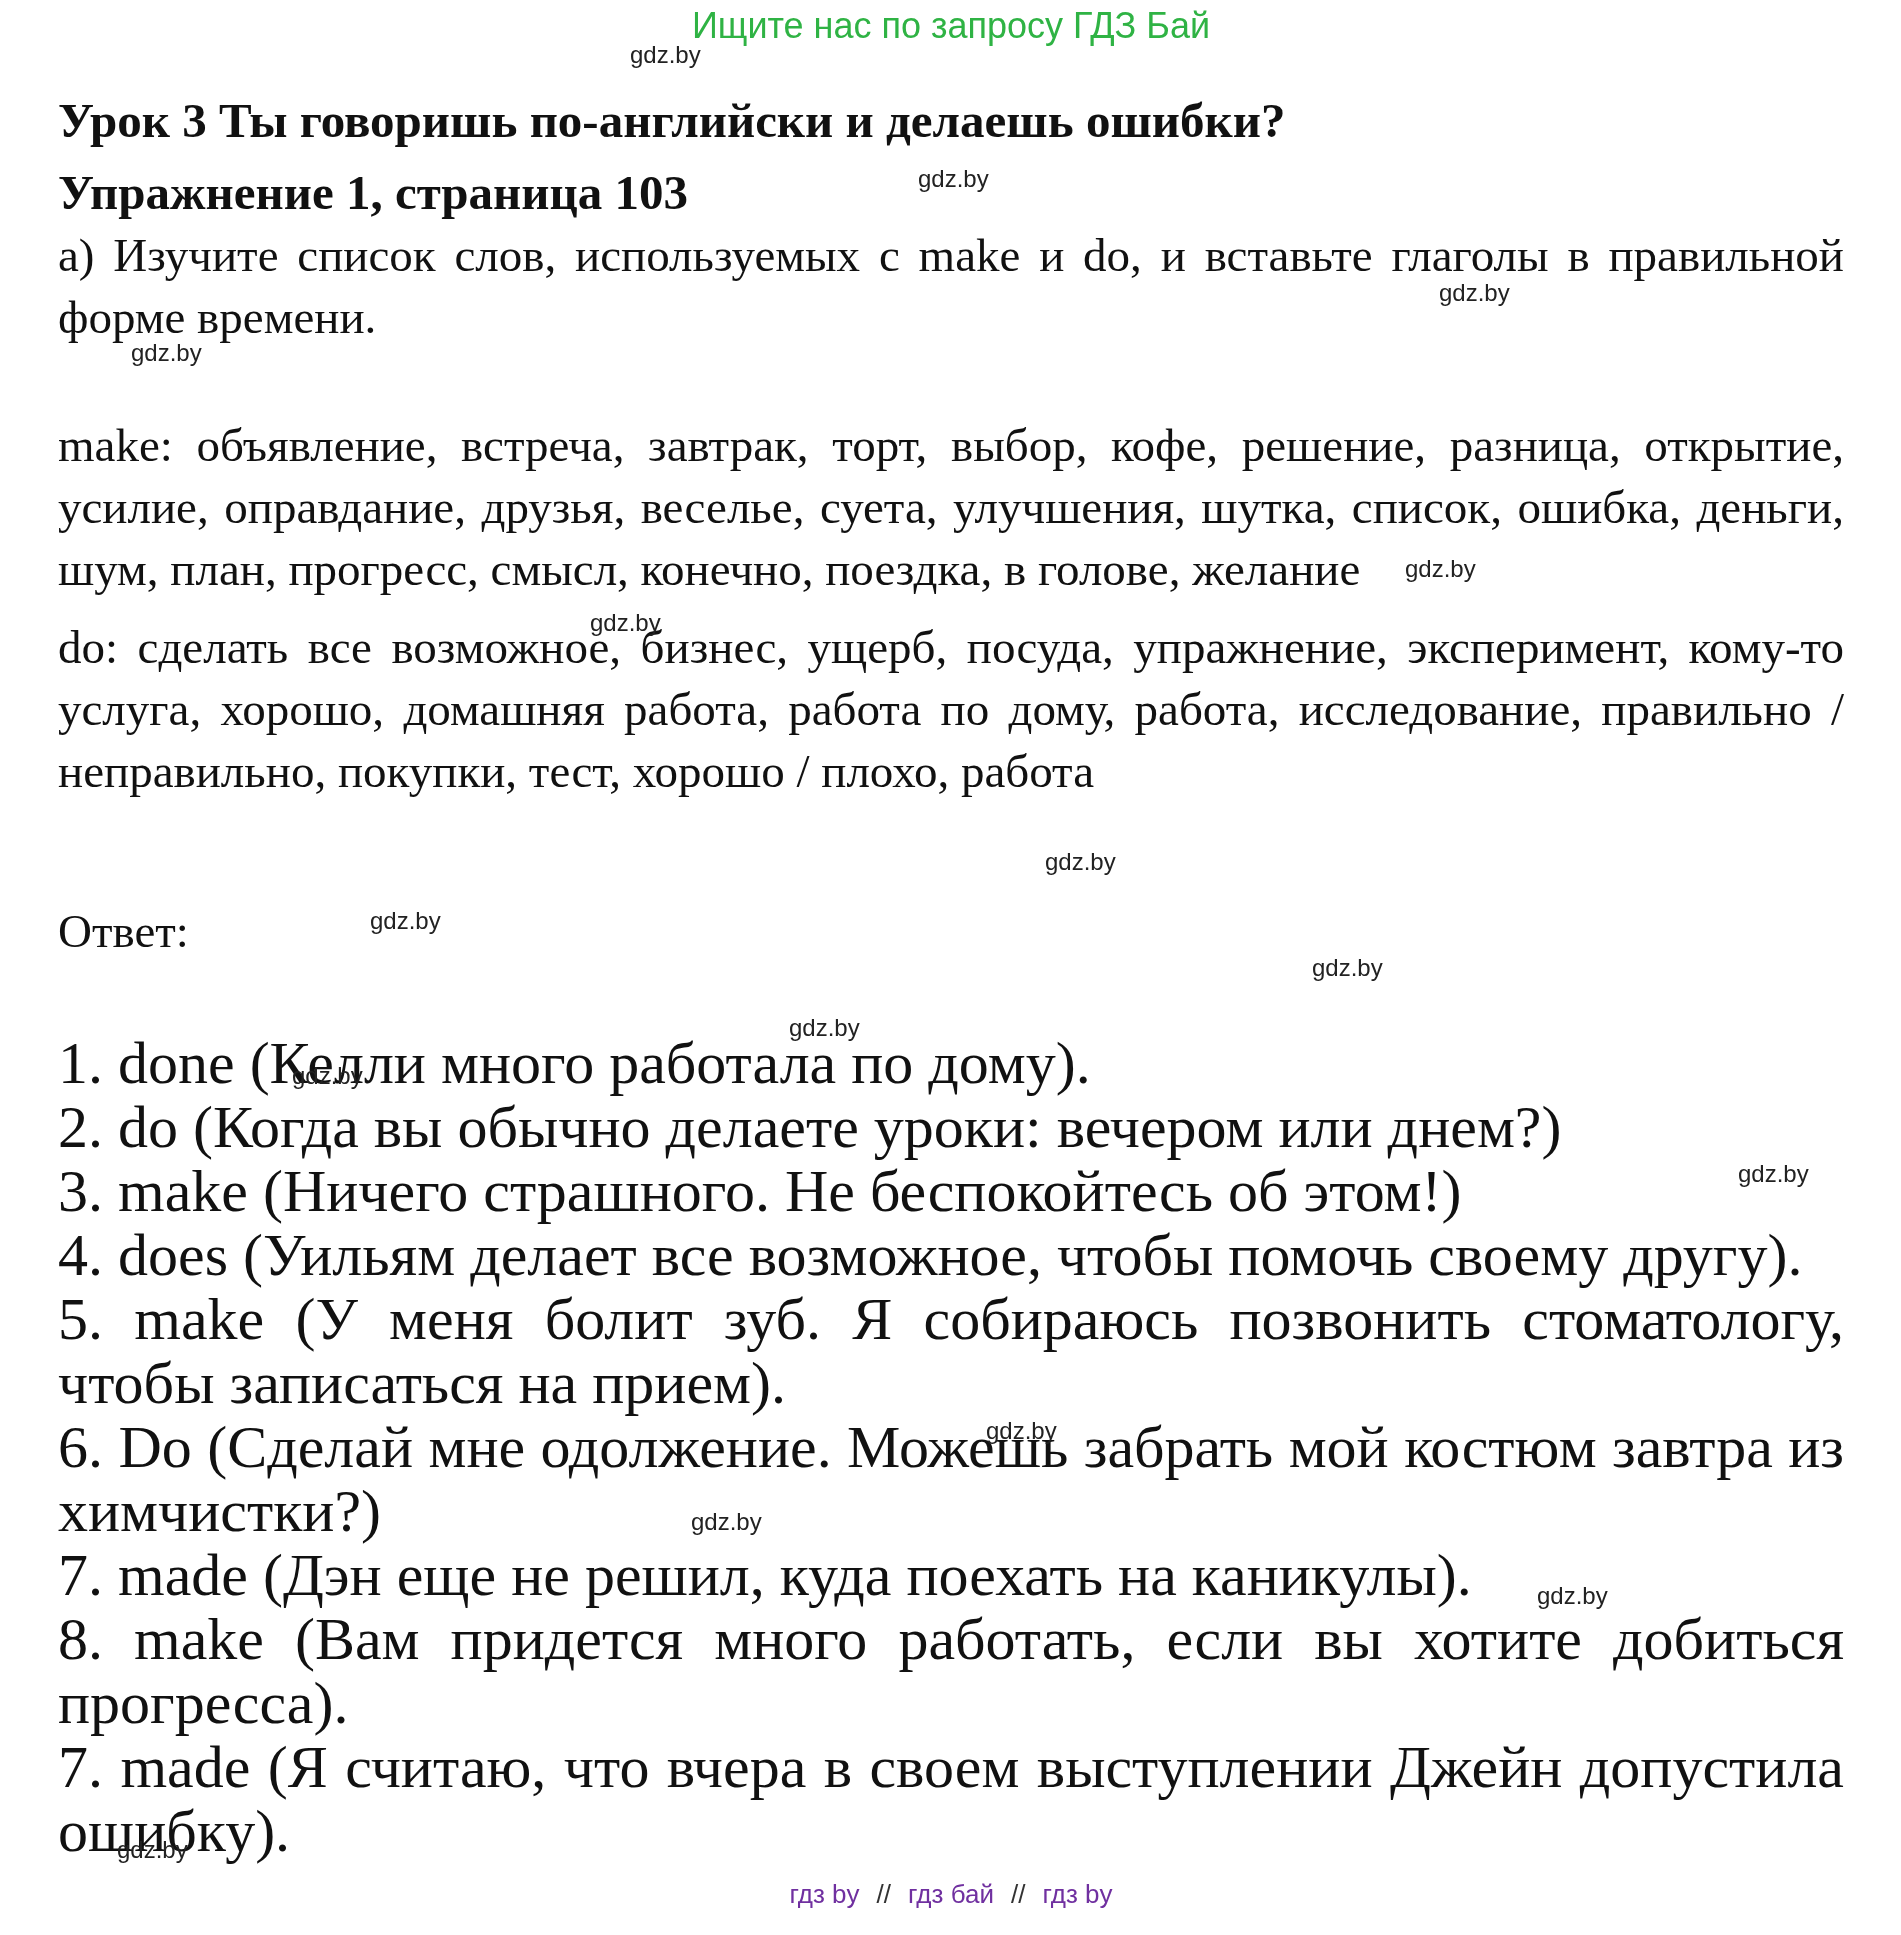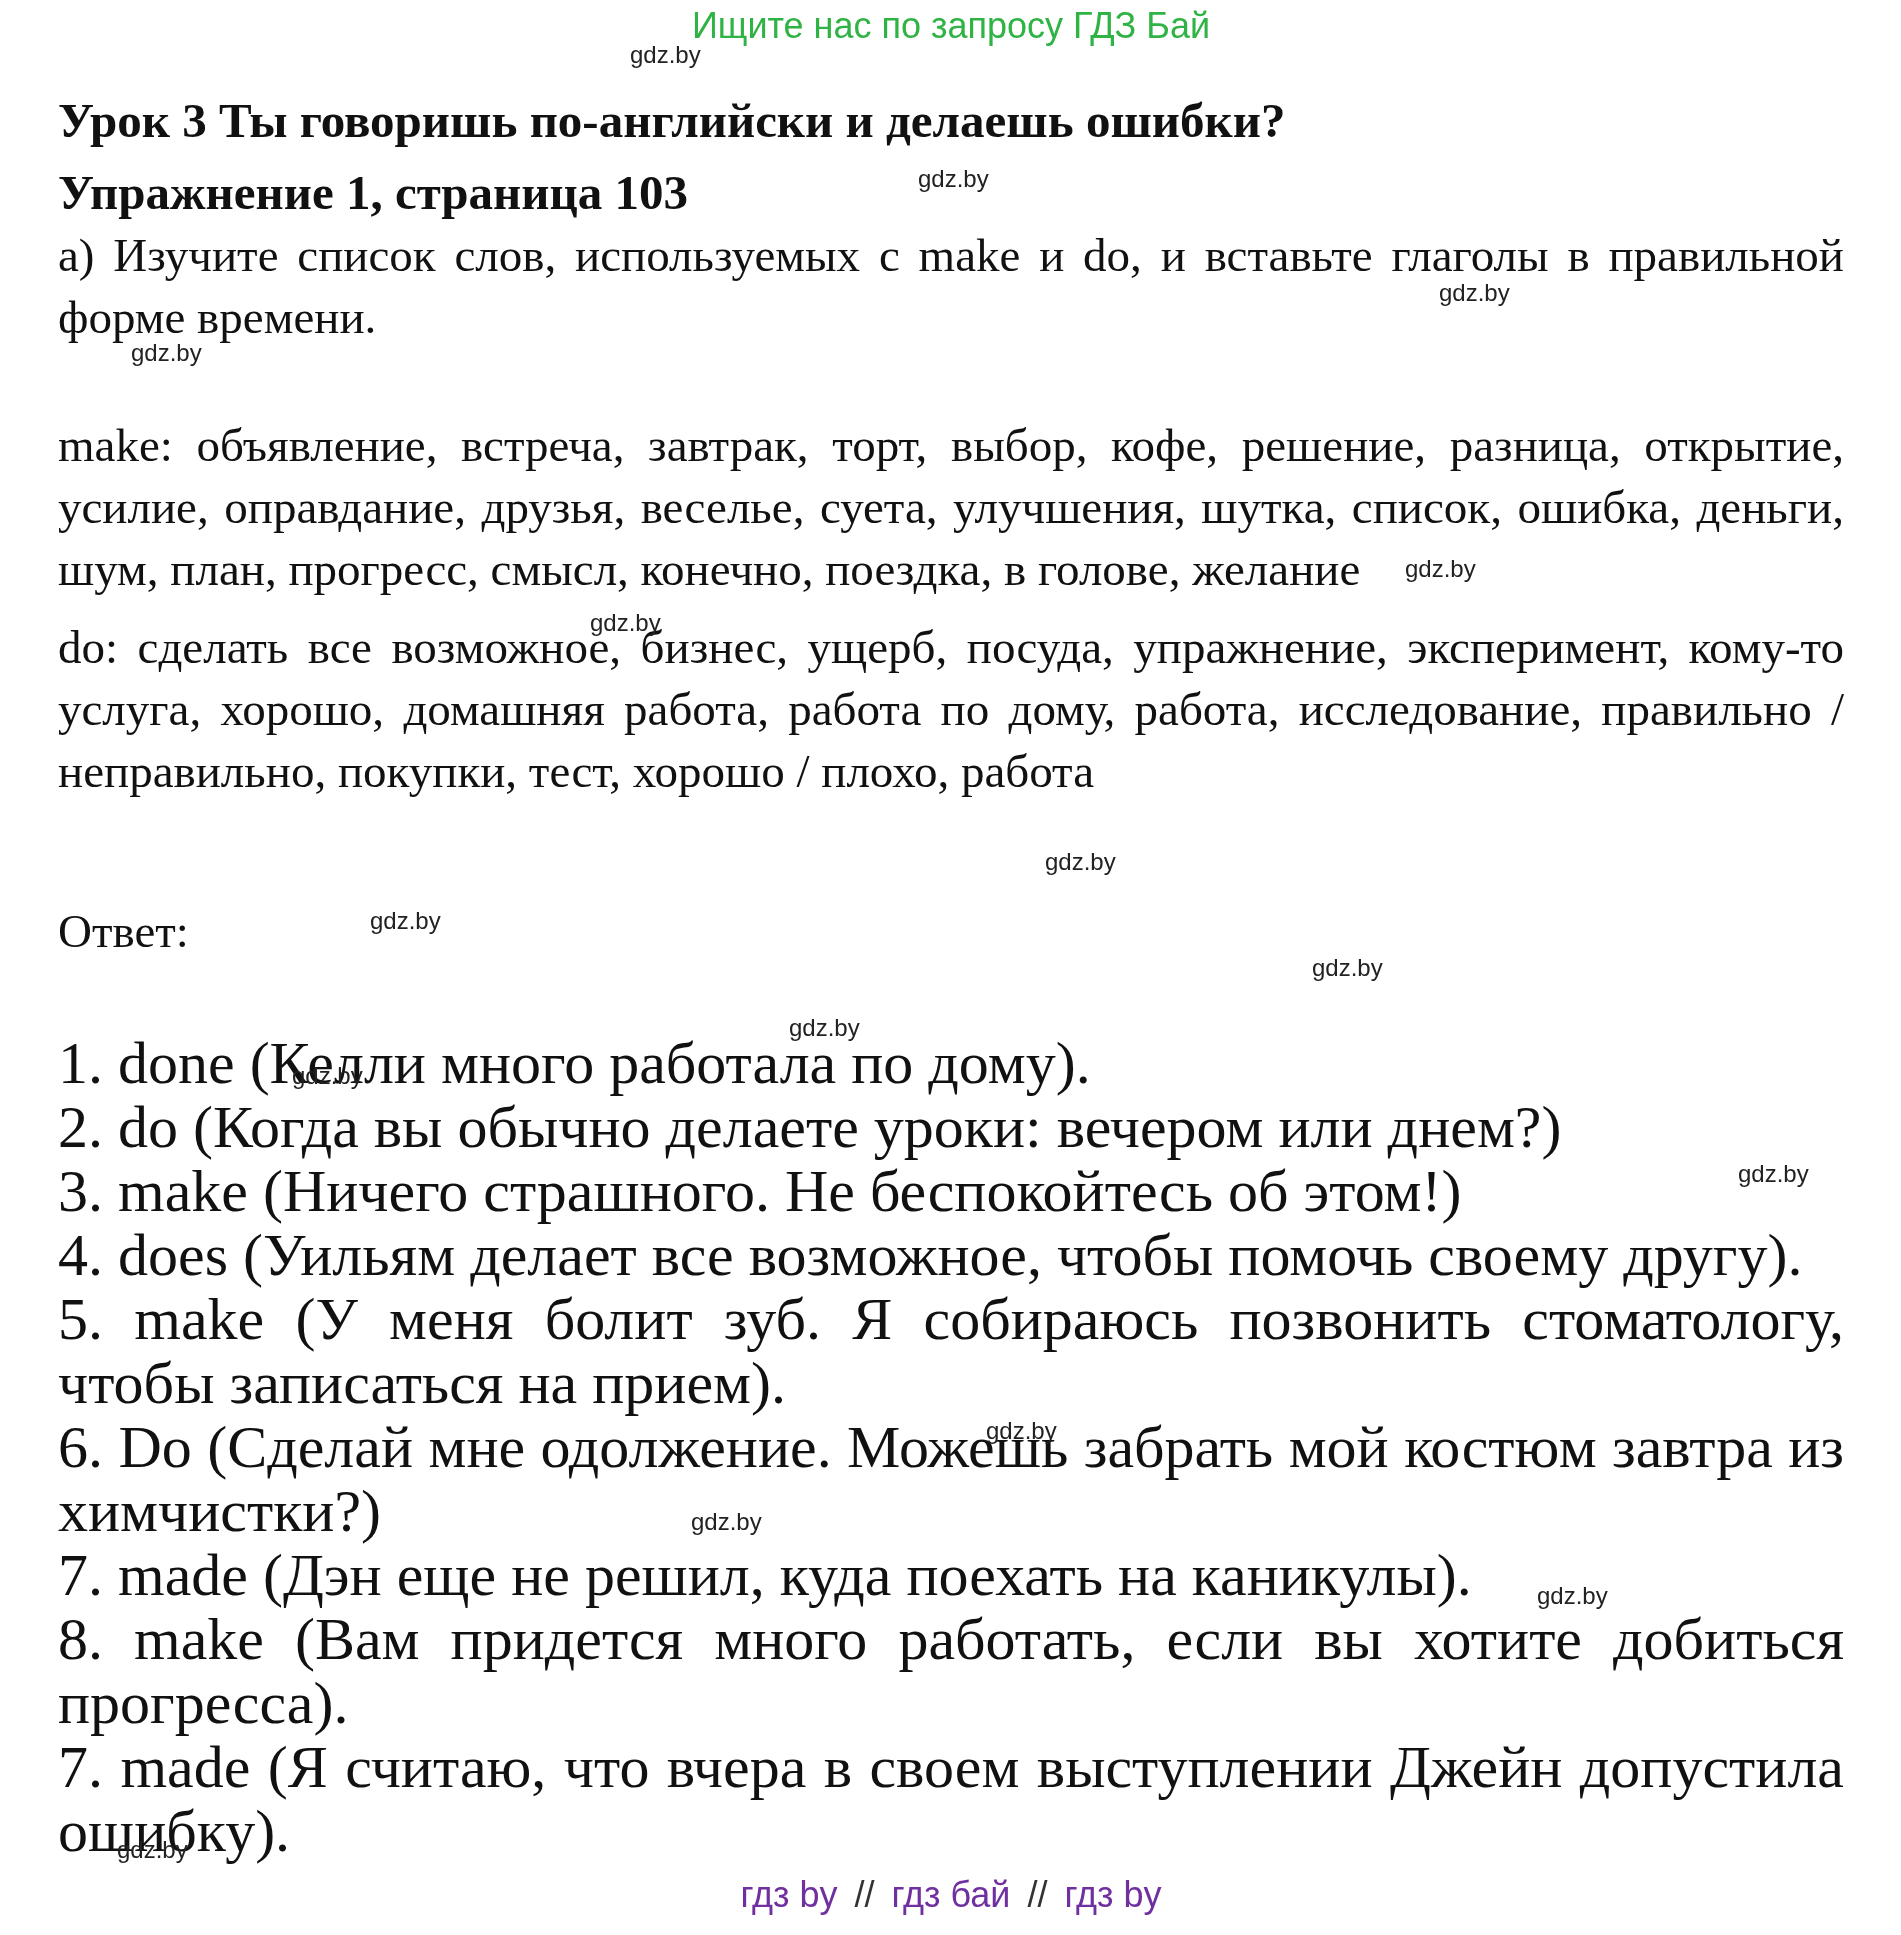--- a/index.html
+++ b/index.html
@@ -65,21 +65,21 @@
     color: #222222;
     white-space: nowrap;
   }
   .footer {
     position: absolute;
     left: 0;
     right: 0;
     top: 1876px;
     text-align: center;
     font-family: "Liberation Sans", sans-serif;
-    font-size: 36px;
+    font-size: 26px;
     line-height: 37px;
   }
   .footer .word { color: #7030a0; text-decoration: none; }
   .footer .sep { color: #333333; padding: 0 17px; }
 </style>
 </head>
 <body>
 
 <div class="page">
 

